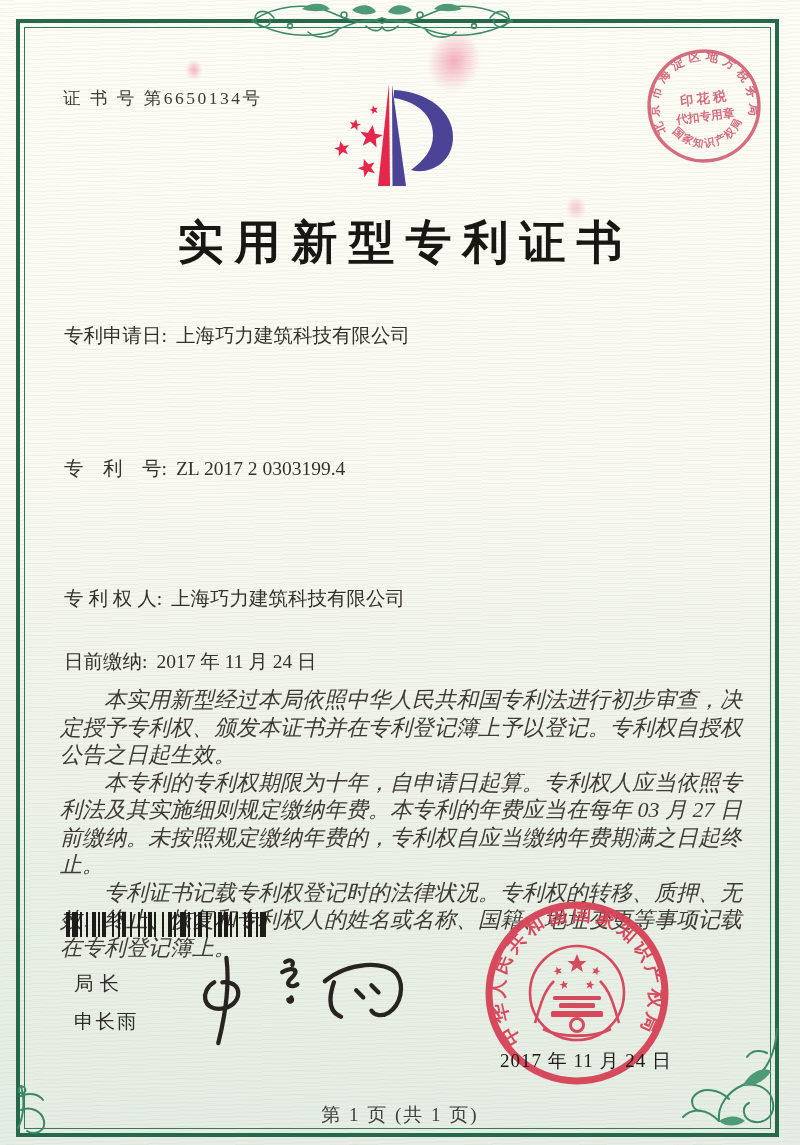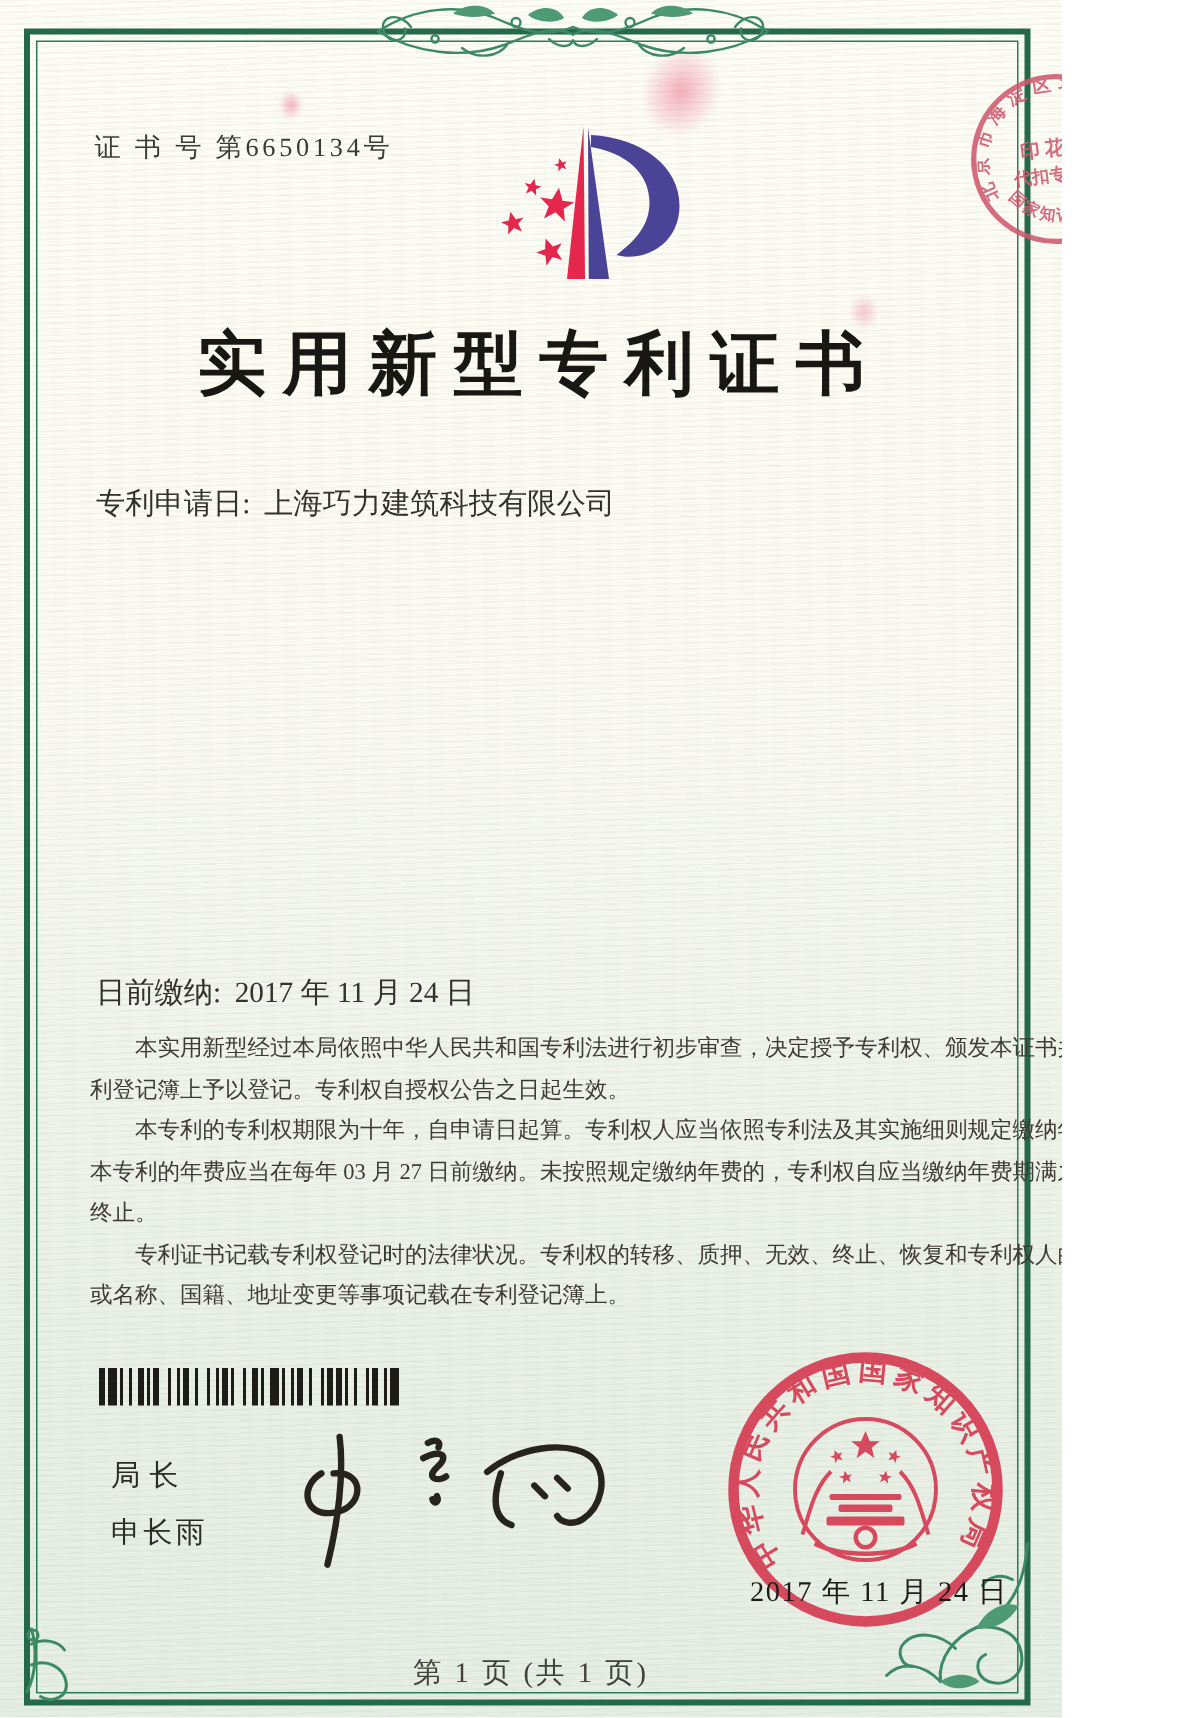--- a/index.html
+++ b/index.html
@@ -1,36 +1,36 @@
 <!DOCTYPE html>
 <html><head>
 <meta charset="utf-8">
 <style>
   html,body{margin:0;padding:0;background:#ffffff;}
   .page{
-    position:relative; width:708px; height:1145px; overflow:hidden;
+    position:relative; width:800px; height:1145px; overflow:hidden;
     font-family:"Liberation Serif","DejaVu Serif",serif;
     background:linear-gradient(180deg,#fdfcf5 0%,#fbfaf2 38%,#f0f3ea 62%,#e9efe5 82%,#e6ede4 100%);
   }
   .texture{
     position:absolute; inset:0; pointer-events:none; opacity:.55;
     background:
       repeating-linear-gradient(178deg, rgba(130,170,145,.13) 0 1px, transparent 1px 4px),
       repeating-linear-gradient(2deg, rgba(130,170,145,.07) 0 1px, transparent 1px 6px);
   }
   .frame-outer{position:absolute; left:16px; top:19px; right:21px; bottom:8px; border:4px solid #25684a;}
   .frame-inner{position:absolute; left:24px; top:27px; right:29px; bottom:16px; border:1.5px solid #2f7b57;}
   .abs{position:absolute;}
   .cert-no{left:63px; top:86px; font-size:17.5px; letter-spacing:2.5px; color:#3b3a37;}
   .title{left:0; right:0; top:212px; text-align:center; font-size:46px; font-weight:700;
          letter-spacing:11px; text-indent:11px; color:#191713;}
   .field{left:64px; font-size:19.5px; color:#34312d; white-space:nowrap;}
   .field .val{margin-left:9px;}
-  .body-block{left:60px; top:686px; width:694px; font-size:15px; line-height:27.5px;
-              color:#3e3a34; }
+  .body-block{left:60px; top:686px; width:694px; font-size:22px; line-height:27.5px;
+              color:#3e3a34; font-style:italic;}
   .body-block p{margin:0; text-indent:2em;}
   .barcode{left:66px; top:912px; width:232px; height:25px;}
   .barcode i{position:absolute; top:0; height:100%; background:#1d1c19;}
   .signoff-role{left:74px; top:970px; font-size:19.5px; letter-spacing:6px; color:#2e2c28;}
   .signoff-name{left:74px; top:1008px; font-size:19.5px; letter-spacing:2px; color:#2e2c28;}
   .seal-date{left:500px; top:1048px; font-size:19px; letter-spacing:1px; color:#1d1b17; z-index:6;}
   .footer{left:0; right:0; top:1102px; text-align:center; font-size:19px; letter-spacing:2px; color:#40403c;}
   .seal-svg{left:480px; top:896px; z-index:5; opacity:.93;}
   .stamp-svg{left:643px; top:45px; transform:rotate(-7deg); opacity:.88;}
   .logo-svg{left:322px; top:80px;}
@@ -131,20 +131,26 @@
     <text x="60" y="74" text-anchor="middle" font-size="11.5" font-weight="700" fill="#cf5a6e">代扣专用章</text>
     <text font-size="10.5" font-weight="600" fill="#cf5a6e" letter-spacing="1.5">
       <textPath href="#taxInner" startOffset="3">国家知识产权局</textPath>
     </text>
   </svg>
 
   <div class="abs title">实用新型专利证书</div>
 
   <div class="abs field" style="top:322px">
     <span>专利申请日:</span><span class="val">上海巧力建筑科技有限公司</span>
+  </div>
+  <div class="abs field" style="top:455px">
+    <span>专　利　号:</span><span class="val">ZL 2017 2 0303199.4</span>
+  </div>
+  <div class="abs field" style="top:585px">
+    <span>专 利 权 人:</span><span class="val">上海巧力建筑科技有限公司</span>
   </div>
   <div class="abs field" style="top:648px">
     <span>日前缴纳:</span><span class="val">2017 年 11 月 24 日</span>
   </div>
 
   <div class="abs body-block">
     <p>本实用新型经过本局依照中华人民共和国专利法进行初步审查，决定授予专利权、颁发本证书并在专利登记簿上予以登记。专利权自授权公告之日起生效。</p>
     <p>本专利的专利权期限为十年，自申请日起算。专利权人应当依照专利法及其实施细则规定缴纳年费。本专利的年费应当在每年 03 月 27 日前缴纳。未按照规定缴纳年费的，专利权自应当缴纳年费期满之日起终止。</p>
     <p>专利证书记载专利权登记时的法律状况。专利权的转移、质押、无效、终止、恢复和专利权人的姓名或名称、国籍、地址变更等事项记载在专利登记簿上。</p>
   </div>

